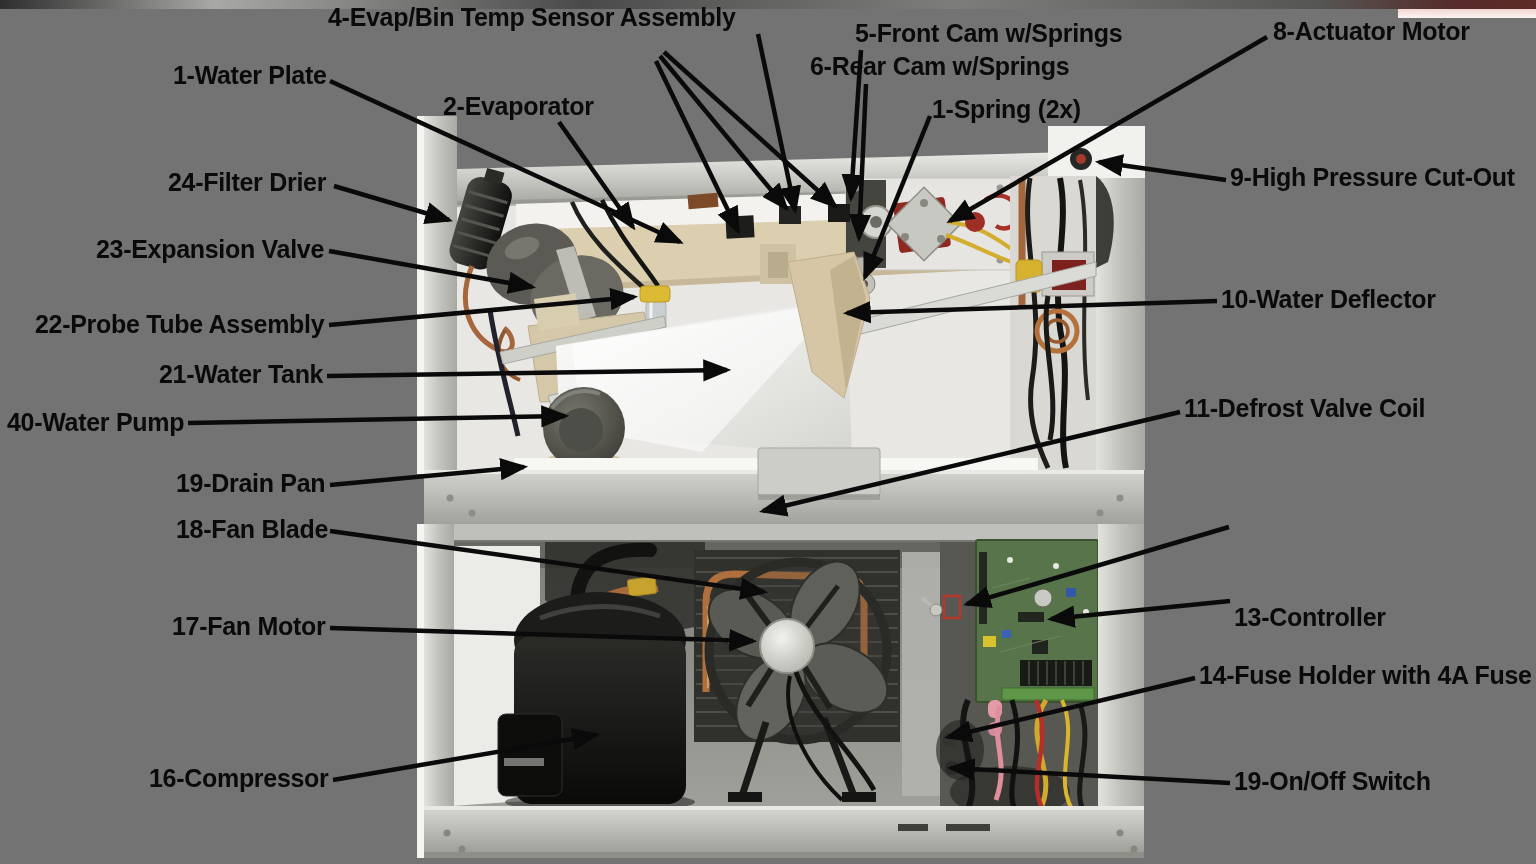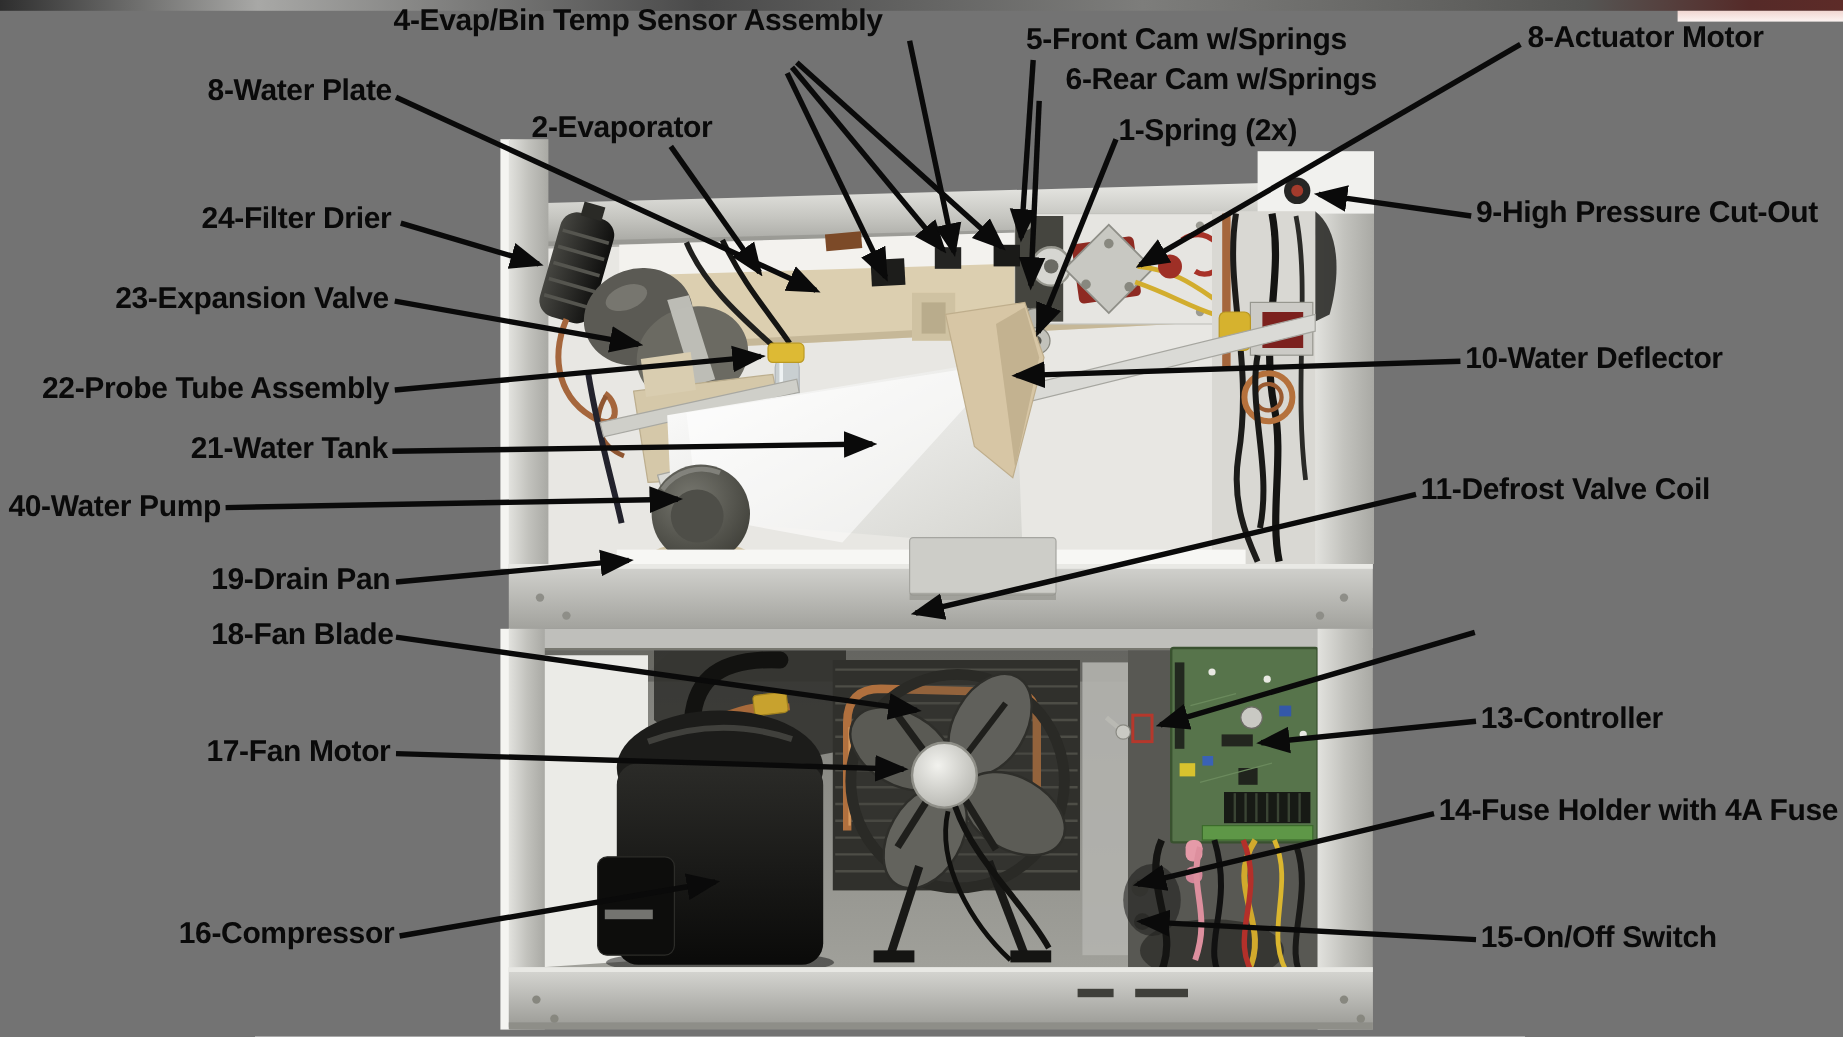--- a/index.html
+++ b/index.html
@@ -360,34 +360,34 @@
       <line class="leader" x1="330" y1="485" x2="524" y2="467" marker-end="url(#ah)"></line>
       <line class="leader" x1="188" y1="423" x2="565" y2="416" marker-end="url(#ah)"></line>
       <line class="leader" x1="327" y1="376" x2="727" y2="370" marker-end="url(#ah)"></line>
       <line class="leader" x1="329" y1="325" x2="634" y2="297" marker-end="url(#ah)"></line>
       <line class="leader" x1="329" y1="251" x2="532" y2="287" marker-end="url(#ah)"></line>
       <line class="leader" x1="334" y1="186" x2="449" y2="220" marker-end="url(#ah)"></line>
     </g>
   </svg>
 
   <div class="lbl" style="left:328px;top:4px">4-Evap/Bin Temp Sensor Assembly</div>
-  <div class="lbl" style="left:173px;top:62px">8-Water Plate</div>
+  <div class="lbl" style="left:173px;top:62px">1-Water Plate</div>
   <div class="lbl" style="left:443px;top:93px">2-Evaporator</div>
   <div class="lbl" style="left:168px;top:169px">24-Filter Drier</div>
   <div class="lbl" style="left:96px;top:236px">23-Expansion Valve</div>
   <div class="lbl" style="left:35px;top:311px">22-Probe Tube Assembly</div>
   <div class="lbl" style="left:159px;top:361px">21-Water Tank</div>
   <div class="lbl" style="left:7px;top:409px">40-Water Pump</div>
   <div class="lbl" style="left:176px;top:470px">19-Drain Pan</div>
   <div class="lbl" style="left:176px;top:516px">18-Fan Blade</div>
   <div class="lbl" style="left:172px;top:613px">17-Fan Motor</div>
   <div class="lbl" style="left:149px;top:765px">16-Compressor</div>
   <div class="lbl" style="left:855px;top:20px">5-Front Cam w/Springs</div>
-  <div class="lbl" style="left:888px;top:53px">6-Rear Cam w/Springs</div>
+  <div class="lbl" style="left:810px;top:53px">6-Rear Cam w/Springs</div>
   <div class="lbl" style="left:932px;top:96px">1-Spring (2x)</div>
   <div class="lbl" style="left:1273px;top:18px">8-Actuator Motor</div>
   <div class="lbl" style="left:1230px;top:164px">9-High Pressure Cut-Out</div>
   <div class="lbl" style="left:1221px;top:286px">10-Water Deflector</div>
   <div class="lbl" style="left:1184px;top:395px">11-Defrost Valve Coil</div>
-  <div class="lbl" style="left:1234px;top:586px">13-Controller</div>
+  <div class="lbl" style="left:1234px;top:604px">13-Controller</div>
   <div class="lbl" style="left:1199px;top:662px">14-Fuse Holder with 4A Fuse</div>
-  <div class="lbl" style="left:1234px;top:768px">15-On/Off Switch</div>
+  <div class="lbl" style="left:1234px;top:768px">19-On/Off Switch</div>
 </div>
 
 </body></html>

